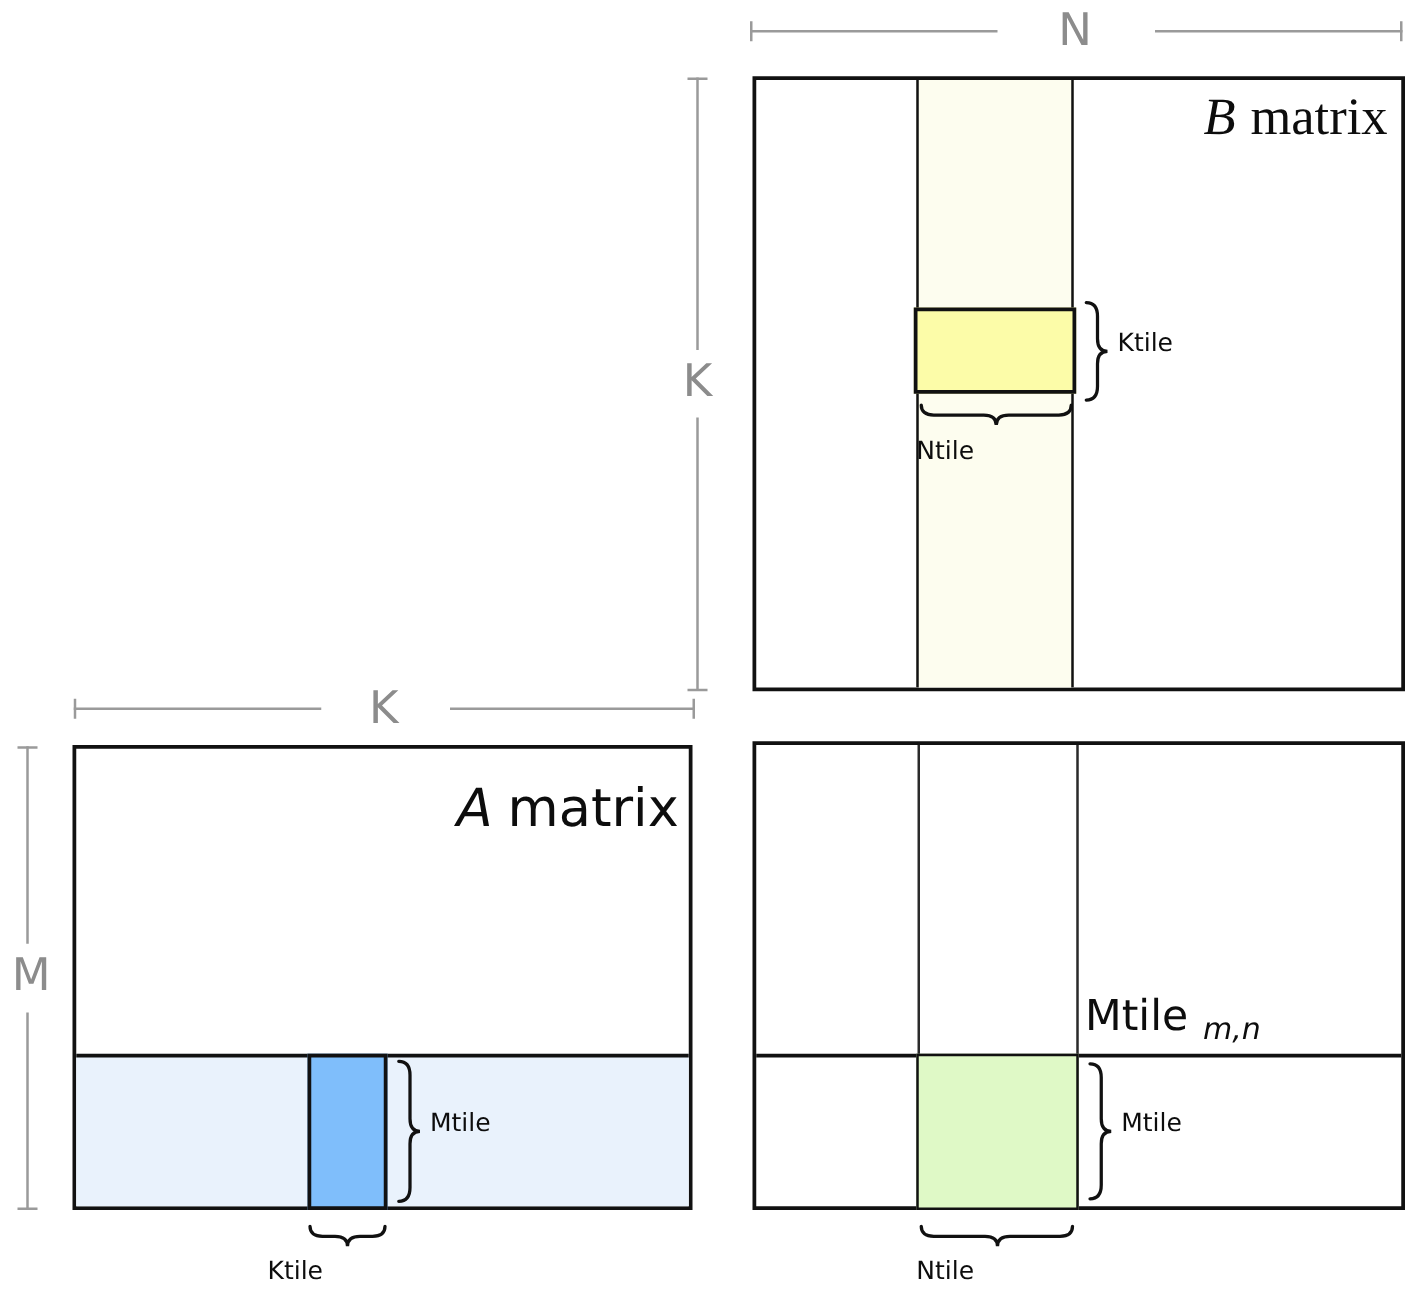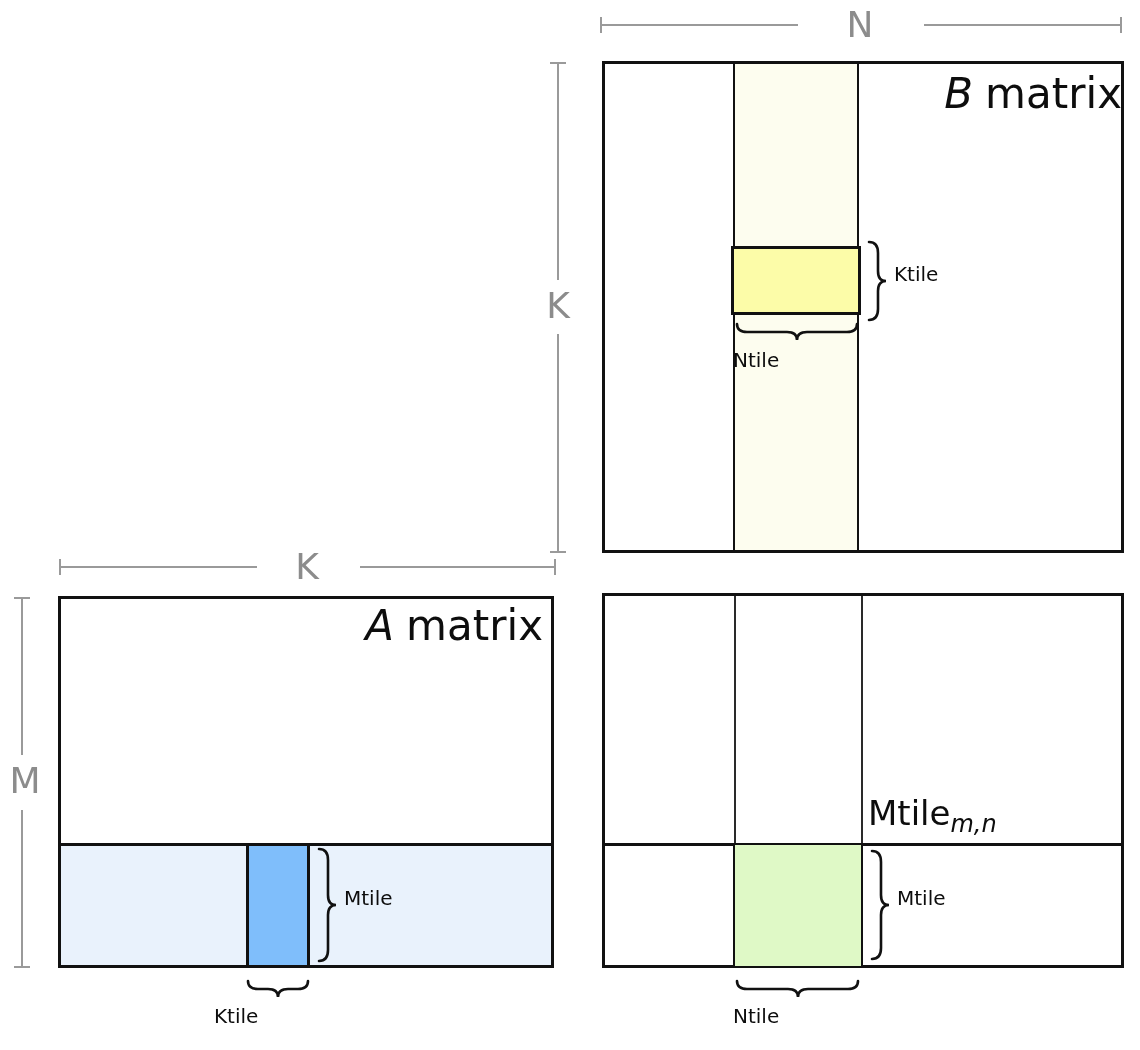--- a/index.html
+++ b/index.html
@@ -23,21 +23,21 @@
   .a-tile{position:absolute;left:246px;top:843px;width:64px;height:125px;background:#7FBEFB;
           border:3px solid #111;box-sizing:border-box;}
   .c-tile{position:absolute;left:733px;top:843px;width:130px;height:125px;background:#DFF9C6;
           border:2.5px solid #111;box-sizing:border-box;}
   .c-vline{position:absolute;width:1.5px;background:#2a2a2a;}
   .c-hline{position:absolute;height:2.5px;background:#111;}
   
   .tlabel{position:absolute;font-size:20px;color:#0d0d0d;white-space:nowrap;}
   .tlabel.centered{}
   .block-label{position:absolute;font-size:34px;color:#0d0d0d;white-space:nowrap;}
-  .block-label .sub{font-style:italic;font-size:24px;vertical-align:-7px;}
+  .block-label .sub{font-style:italic;font-size:24px;vertical-align:-7px;margin-left:12px;}
   
   .dseg{position:absolute;background:#9a9a9a;}
   .dlabel{position:absolute;font-size:36px;color:#8c8c8c;text-align:center;line-height:1;}
   svg.brace{position:absolute;overflow:visible;}
 </style>
 </head>
 <body>
 
 <div id="stage">
 
@@ -61,36 +61,36 @@
 
   <div class="dseg" style="left:14px;top:597px;width:16px;height:2px;"></div>
   <div class="dseg" style="left:21px;top:597px;width:2px;height:158px;"></div>
   <div class="dlabel" style="left:0px;top:763px;width:50px;">M</div>
   <div class="dseg" style="left:21px;top:810px;width:2px;height:158px;"></div>
   <div class="dseg" style="left:14px;top:966px;width:16px;height:2px;"></div>
 
   <div class="mbox" style="left:602px;top:61px;width:522px;height:492px;"></div>
   <div class="b-strip"></div>
   <div class="b-tile"></div>
-  <div class="mtitle" style="right:18px;top:72px;">
+  <div class="mtitle" style="right:30px;top:72px;font-family:Liberation Serif, serif;">
     <span class="letter">B</span><span class="word">matrix</span>
   </div>
   <svg class="brace" style="left:866px;top:240px;" width="22" height="82" viewBox="0 0 22 82">
     <path d="M3,2 Q12,2 12,13 L12,31 Q12,41 20,41 Q12,41 12,51 L12,69 Q12,80 3,80" stroke="#111" stroke-width="2.6" fill="none" stroke-linecap="round"></path>
   </svg>
   <div class="tlabel" style="left:894px;top:262px;">Ktile</div>
   <svg class="brace" style="left:735px;top:320px;" width="124" height="22" viewBox="0 0 124 22">
     <path d="M2,4 Q2,12 12,12 L52,12 Q62,12 62,20 Q62,12 72,12 L112,12 Q122,12 122,4" stroke="#111" stroke-width="2.6" fill="none" stroke-linecap="round"></path>
   </svg>
   <div class="tlabel centered" style="left:733px;top:348px;width:128px;">Ntile</div>
 
   <div class="mbox" style="left:58px;top:596px;width:496px;height:372px;"></div>
   <div class="a-strip"></div>
   <div class="a-tile"></div>
-  <div class="mtitle" style="right:597px;top:604px;">
+  <div class="mtitle" style="right:597px;top:625px;">
     <span class="letter">A</span><span class="word">matrix</span>
   </div>
   <svg class="brace" style="left:316px;top:847px;" width="22" height="116" viewBox="0 0 22 116">
     <path d="M3,2 Q12,2 12,13 L12,48 Q12,58 20,58 Q12,58 12,68 L12,103 Q12,114 3,114" stroke="#111" stroke-width="2.6" fill="none" stroke-linecap="round"></path>
   </svg>
   <div class="tlabel" style="left:344px;top:886px;">Mtile</div>
   <svg class="brace" style="left:246px;top:977px;" width="64" height="22" viewBox="0 0 64 22">
     <path d="M2,4 Q2,12 12,12 L22,12 Q32,12 32,20 Q32,12 42,12 L52,12 Q62,12 62,4" stroke="#111" stroke-width="2.6" fill="none" stroke-linecap="round"></path>
   </svg>
   <div class="tlabel centered" style="left:214px;top:1004px;width:128px;">Ktile</div>

